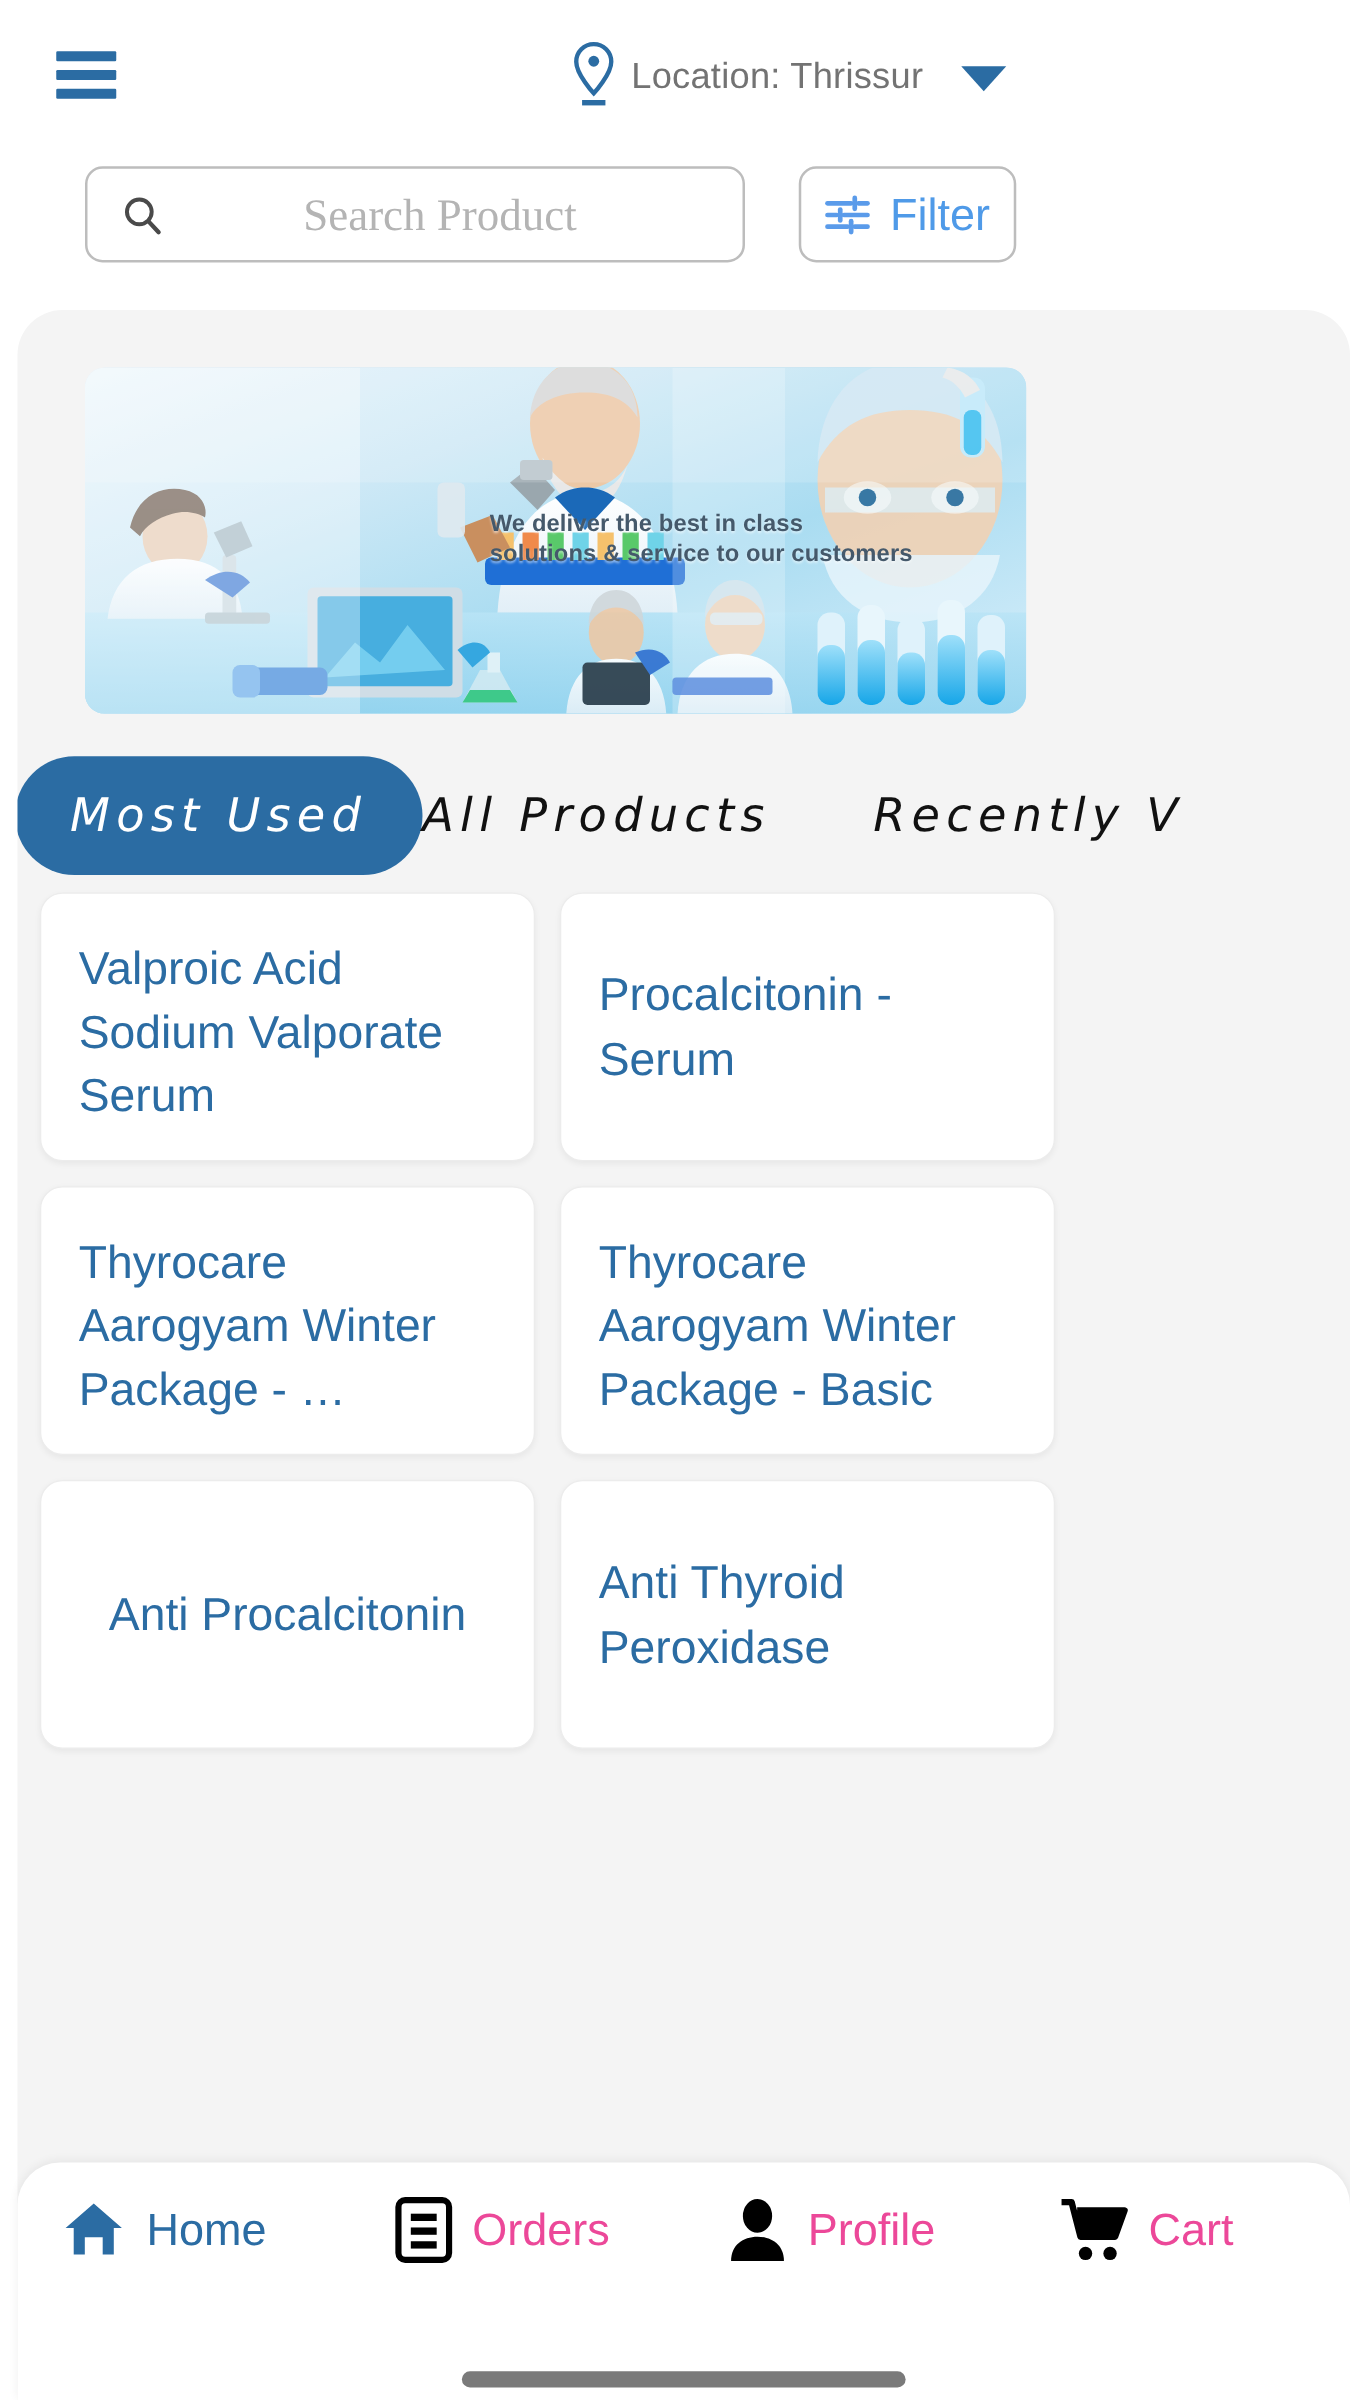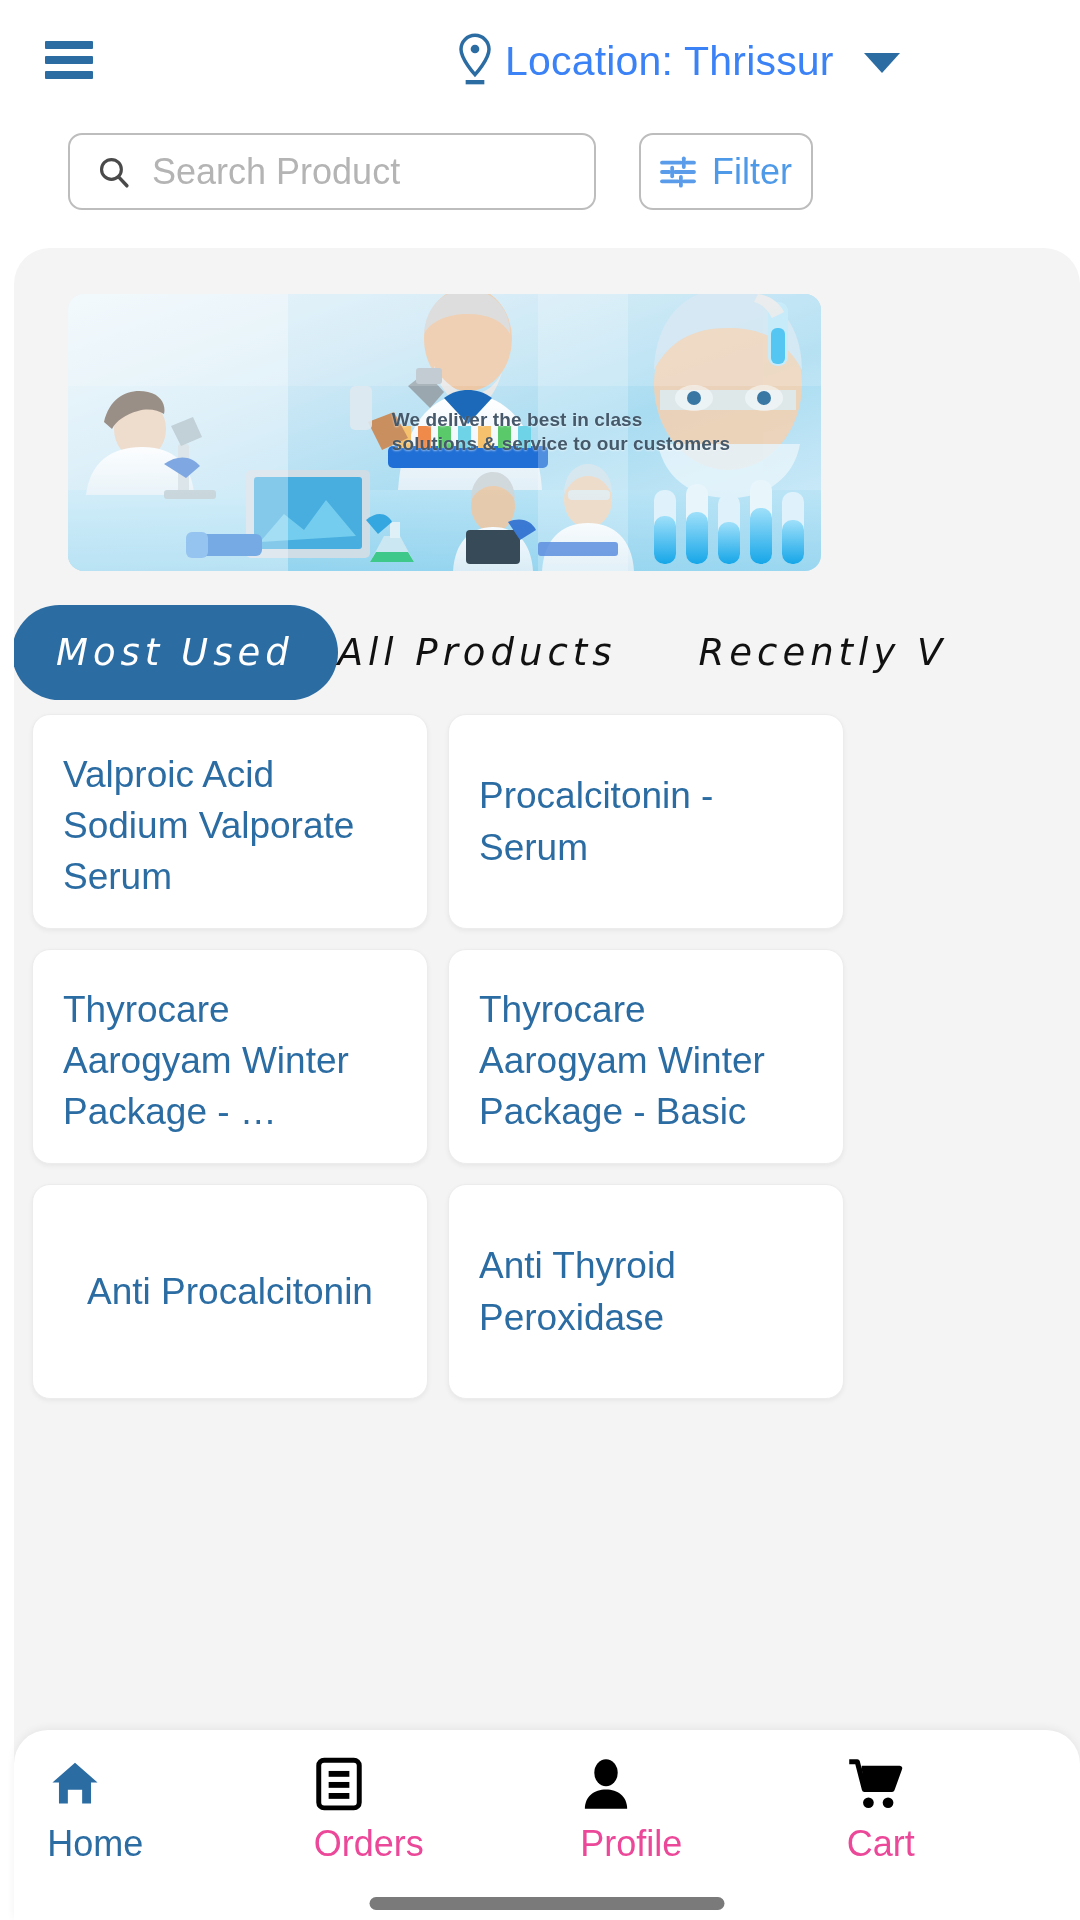--- a/index.html
+++ b/index.html
@@ -24,21 +24,21 @@
   }
   .hamburger span{ display:block; width:48px; height:8px; background:#2b6ca3; border-radius:1px; }
 
   .location{
     position:absolute; left:455px; top:32px;
     display:flex; align-items:center; gap:10px;
     cursor:pointer;
   }
   .pin-icon{ width:40px; height:58px; display:block; }
   .location-text{
-    font-size:41px; color:#3b82f6; letter-spacing:0.2px;
+    font-size:29px; color:#737373; letter-spacing:0.2px;
     white-space:nowrap; line-height:1;
   }
   .caret{
     width:0;height:0;
     border-left:18px solid transparent;
     border-right:18px solid transparent;
     border-top:20px solid #2b6ca3;
     margin-left:20px; margin-top:4px;
   }
 
@@ -47,22 +47,22 @@
     position:absolute; top:133px; left:0; width:1080px; height:80px;
   }
   .searchbox{
     position:absolute; left:68px; top:0; width:528px; height:77px;
     border:2px solid #bdbdbd; border-radius:14px;
     background:#fff; display:flex; align-items:center; padding-left:26px; gap:20px;
   }
   .search-icon{ width:36px;height:36px; flex:0 0 auto; }
   .search-input{
     border:none; outline:none; background:transparent;
-    font-family:Liberation Sans, sans-serif;
-    font-size:36px; color:#3a3a3a; width:400px;
+    font-family:Liberation Serif, serif;
+    font-size:36px; color:#3a3a3a; width:400px;text-align:center;
   }
   .search-input::placeholder{ color:#b4b4b4; }
 
   .filterbtn{
     position:absolute; left:639px; top:0; width:174px; height:77px;
     border:2px solid #bdbdbd; border-radius:14px; background:#fff;
     display:flex; align-items:center; justify-content:center; gap:16px;
     cursor:pointer;
   }
   .filter-icon{ width:36px;height:32px; }
@@ -141,21 +141,21 @@
   
   .bottomnav{
     position:absolute; left:14px; bottom:0; width:1066px; height:190px;
     background:#ffffff;
     border-top-left-radius:34px; border-top-right-radius:34px;
     box-shadow:0 -2px 8px rgba(0,0,0,.06);
     display:flex; align-items:flex-start; justify-content:space-around;
     padding-top:26px;
   }
   .navitem{
-    width:200px; display:flex; flex-direction:column; align-items:flex-start; gap:14px;
+    width:200px; display:flex; flex-direction:row; align-items:center; gap:14px;
     cursor:pointer;
   }
   .navicon{ height:56px; display:flex; align-items:center; justify-content:center; }
   .navlabel{ font-size:36px; color:#ec4899; line-height:1; }
   .navitem.active .navlabel{ color:#2b6ca3; }
   .homebar{
     position:absolute; left:50%; transform:translateX(-50%);
     bottom:10px; width:355px; height:13px; background:#7a7a7a; border-radius:8px;
   }
 </style>

